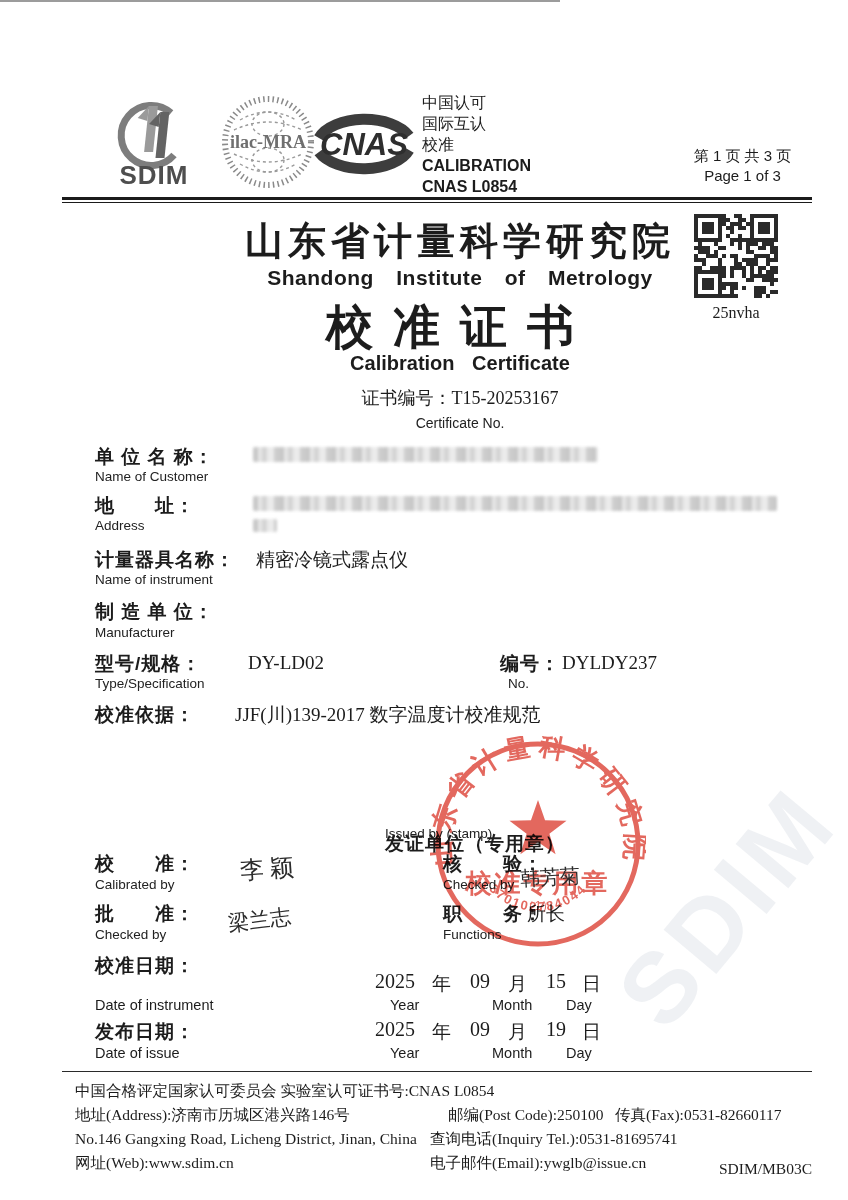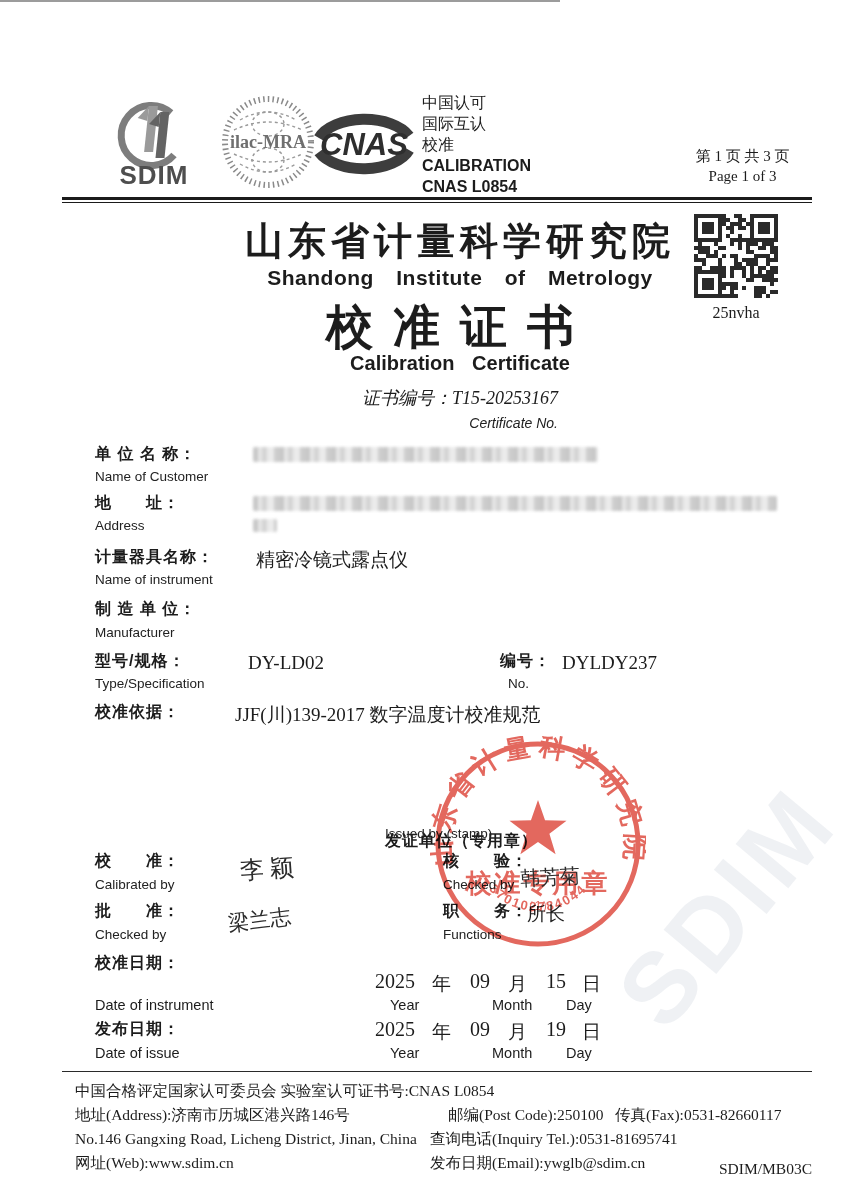--- a/index.html
+++ b/index.html
@@ -10,39 +10,39 @@
     font-family:"Liberation Sans", sans-serif; color:#1c1c1c;
   }
   .abs { position:absolute; }
 
   
   .scan-edge { left:0; top:0; width:560px; height:2px; background:#4a4a4a; opacity:.55; }
 
   
   .accred-line { font-size:16px; line-height:21px; font-family:"Liberation Serif",serif; }
   .accred-line.b { font-family:"Liberation Sans",sans-serif; font-weight:bold; font-size:16px; }
-  .pagenum { text-align:center; font-family:Liberation Serif, serif; font-size:15px; line-height:20px; }
+  .pagenum { text-align:center; font-family:Liberation Sans, sans-serif; font-size:15px; line-height:20px; }
 
   .rule-double { border-top:3.5px solid #1b1b1b; border-bottom:1.2px solid #1b1b1b; height:6px; }
   .rule-single { border-top:1.6px solid #2a2a2a; height:0; }
 
   
   .title-cn { font-family:"Liberation Serif",serif; font-weight:bold; font-size:38px; letter-spacing:5px; text-align:center; }
   .title-en { font-weight:bold; font-size:21px; word-spacing:16px; text-align:center; letter-spacing:.5px; }
   .cert-cn  { font-family:"Liberation Serif",serif; font-weight:bold; font-size:47px; letter-spacing:20px; text-align:center; }
   .cert-en  { font-weight:bold; font-size:20px; word-spacing:12px; text-align:center; }
   .certno-wrap { text-align:center; }
-  .certno-inner { display:inline-block; text-align:right;font-style:italic; }
+  .certno-inner { display:inline-block; text-align:center; }
   .certno-cn { font-family:"Liberation Serif",serif; font-size:18px; }
   .certno-en { font-size:14px; margin-top:5px; color:#222; }
 
   .qr-caption { text-align:center; font-family:"Liberation Serif",serif; font-size:16px; margin-top:2px; }
 
   
-  .flabel { font-size:16px; font-weight:600; letter-spacing:1px; white-space:nowrap; }
+  .flabel { font-size:19px; font-weight:600; letter-spacing:1px; white-space:nowrap; }
   .fsub   { font-size:13.5px; color:#222; white-space:nowrap; }
   .fvalue { font-family:"Liberation Serif",serif; font-size:19px; white-space:nowrap;text-align:center; }
   .redact {
     background:repeating-linear-gradient(90deg,#b6b6b6 0 5px,#dedede 5px 9px,#c6c6c6 9px 14px,#e5e5e5 14px 21px,#bdbdbd 21px 26px);
     filter:blur(1.6px); opacity:.75; border-radius:2px;
   }
 
   .sig {
     font-family:"Liberation Serif",serif; color:#2b2b2b; white-space:nowrap;
   }
@@ -385,19 +385,19 @@
   <div class="abs rule-single" style="left:62px;top:1071px;width:750px"></div>
 
   <div class="abs foot" style="left:75px;top:1081px">中国合格评定国家认可委员会 实验室认可证书号:CNAS L0854</div>
   <div class="abs foot" style="left:75px;top:1105px">
     <span class="w1">地址(Address):济南市历城区港兴路146号</span><span class="w2">邮编(Post Code):250100</span><span>传真(Fax):0531-82660117</span>
   </div>
   <div class="abs foot" style="left:75px;top:1129px">
     <span class="w3">No.146 Gangxing Road, Licheng District, Jinan, China</span><span>查询电话(Inquiry Tel.):0531-81695741</span>
   </div>
   <div class="abs foot" style="left:75px;top:1153px">
-    <span class="w3">网址(Web):www.sdim.cn</span><span>发布日期(Email):ywglb@sdim.cn</span>
+    <span class="w3">网址(Web):www.sdim.cn</span><span>电子邮件(Email):ywglb@issue.cn</span>
   </div>
   <div class="abs foot" style="left:600px;top:1160px;width:212px;text-align:right">SDIM/MB03C</div>
 
   <div class="abs watermark" style="left:590px;top:850px">SDIM</div>
 
 </div>
 
 </body></html>

